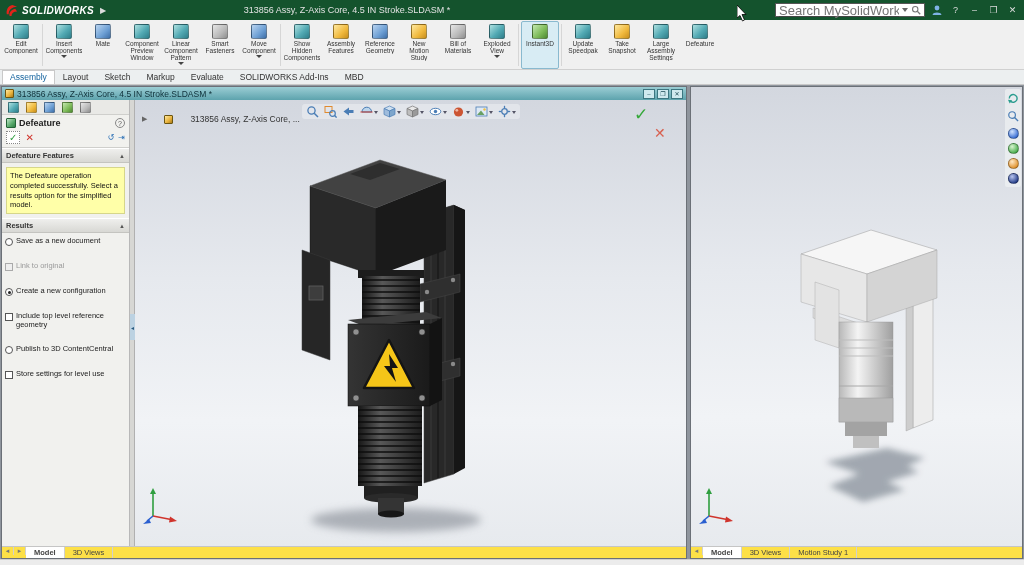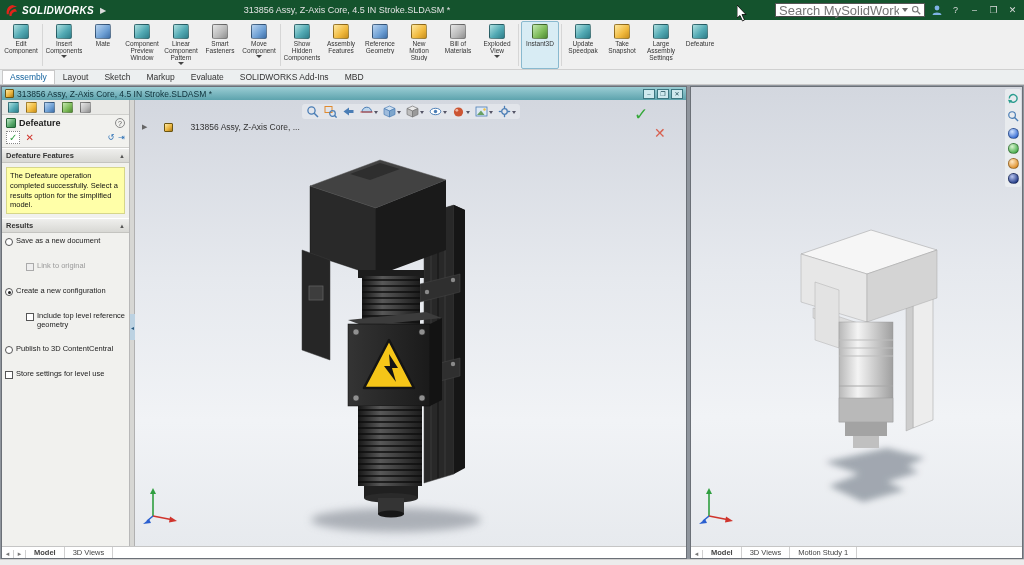--- a/index.html
+++ b/index.html
@@ -43,57 +43,57 @@
   
   .docarea{flex:1;background:#8f959d;display:flex;gap:3px;padding:1px 1px 0;min-height:0;}
   .docwin{display:flex;flex-direction:column;border:1px solid #6b7077;min-width:0;background:#e8e8e8;}
   .docwin.left{flex:0 0 686px;}
   .docwin.right{flex:1;}
   .dwtitle{flex:0 0 13px;background:linear-gradient(180deg,#9bcdd4,#5da3ad);display:flex;align-items:center;font-size:8.5px;color:#10313a;padding:0 3px;gap:3px;}
   .dwico{width:9px;height:9px;border-radius:1px;background:linear-gradient(135deg,#ffe9a0,#e8b13a 60%,#a87a1a);border:1px solid #6b5510;}
   .dwbtns{margin-left:auto;display:flex;gap:2px;}
   .dwbtn{width:12px;height:10px;background:#cfe9ee;border:1px solid #3c7680;font-size:6px;line-height:8px;text-align:center;color:#1c4a55;}
   .dwbody{flex:1;display:flex;min-height:0;position:relative;}
-  .doctabs{flex:0 0 12px;background:#ffffff;border-top:1px solid #c5c5c5;display:flex;align-items:flex-end;font-size:7.5px;color:#444;}
+  .doctabs{flex:0 0 12px;background:#fde047;border-top:1px solid #c5c5c5;display:flex;align-items:flex-start;font-size:7.5px;color:#444;}
   .dtab{padding:1px 8px;border-right:1px solid #d0d0d0;display:flex;align-items:center;}
   .dtab.active{background:#fff;font-weight:bold;}
   .dtab-nav{width:12px;display:flex;align-items:center;justify-content:center;color:#777;border-right:1px solid #d0d0d0;font-size:7px;}
 
   
   .pm{flex:0 0 128px;background:#f1f1ee;border-right:1px solid #b8b8b8;display:flex;flex-direction:column;font-size:7.5px;overflow:hidden;}
   .pm-tabs{flex:0 0 15px;display:flex;align-items:center;gap:7px;padding:0 6px;background:#e9e9e6;border-bottom:1px solid #cfcfcc;}
   .pm-tabicon{width:11px;height:11px;border-radius:1px;border:1px solid rgba(0,0,0,.3);}
   .pm-title{display:flex;align-items:center;gap:3px;padding:3px 4px 2px;font-size:9px;font-weight:bold;color:#222;}
   .pm-feat-ico{width:10px;height:10px;border-radius:1px;background:linear-gradient(135deg,#bfe6c8,#57a86a 60%,#2f7e45);border:1px solid #246437;}
   .pm-help{margin-left:auto;width:10px;height:10px;border:1px solid #888;border-radius:50%;font-size:7px;font-weight:normal;display:flex;align-items:center;justify-content:center;color:#555;}
   .pm-okrow{display:flex;align-items:center;gap:5px;padding:1px 4px 3px;border-bottom:1px solid #cfcfcc;}
   .pm-ok{color:#2f9e3f;font-weight:bold;font-size:10px;border:1px dotted #888;padding:0 2px;background:#fff;line-height:11px;}
   .pm-cancel{color:#d0342c;font-weight:bold;font-size:10px;line-height:11px;}
   .pm-right-icons{margin-left:auto;color:#2a6fb5;font-size:8px;display:flex;gap:4px;align-items:center;}
   .pm-ghdr{background:linear-gradient(180deg,#efefed,#d8d8d4);border-top:1px solid #fff;border-bottom:1px solid #c4c4c0;padding:2px 4px;font-weight:bold;color:#333;display:flex;align-items:center;}
   .pm-ghdr .chev{margin-left:auto;color:#555;font-size:6px;}
   .pm-msg{margin:4px;background:#ffffa8;border:1px solid #d6d68a;padding:3px;color:#111;line-height:1.3;}
   .pm-opts{padding:4px 3px;display:flex;flex-direction:column;gap:16px;}
   .opt{display:flex;align-items:flex-start;gap:3px;line-height:1.15;color:#222;}
-  .opt.indent{margin-left:21px;}
+  .opt.indent{margin-left:0;}
   .opt.disabled{color:#9a9a9a;}
   .radio{width:8px;height:8px;border:1px solid #555;border-radius:50%;background:#fff;flex:0 0 8px;position:relative;margin-top:1px;}
   .radio.checked::after{content:"";position:absolute;inset:1.5px;background:#222;border-radius:50%;}
   .checkbox{width:8px;height:8px;border:1px solid #555;background:#fff;flex:0 0 8px;margin-top:1px;}
   .checkbox.dis{border-color:#aaa;background:#eee;}
 
   .vsplit{flex:0 0 5px;background:#d7d7d4;border-right:1px solid #b0b0b0;position:relative;}
   .vsplit .grab{position:absolute;top:48%;left:0;width:5px;height:26px;background:#bcd2e2;color:#2a5a80;font-size:6px;display:flex;align-items:center;justify-content:center;}
 
   
   .viewport{flex:1;position:relative;background:linear-gradient(180deg,#d3d7df 0%,#e6e9ee 40%,#f1f3f6 72%,#e7eaee 100%);overflow:hidden;}
   .hud{position:absolute;top:4px;left:50%;transform:translateX(-50%);display:flex;align-items:center;gap:5px;background:rgba(245,247,249,.45);padding:1px 4px;border-radius:3px;}
   .hudi{display:flex;align-items:center;gap:1px;}
   .caret{width:0;height:0;border:2.5px solid transparent;border-top:3px solid #556;margin-top:3px;}
-  .bcrumb{position:absolute;top:14px;left:7px;display:flex;align-items:center;gap:17px;font-size:8.5px;color:#333;margin-top:8px;}
+  .bcrumb{position:absolute;top:14px;left:7px;display:flex;align-items:center;gap:17px;font-size:8.5px;color:#333;}
   .bc-arrow{font-size:7px;color:#666;}
   .bc-ico{width:9px;height:9px;border-radius:1px;background:linear-gradient(135deg,#ffe9a0,#e8b13a 60%,#a87a1a);border:1px solid #6b5510;}
   .confirm{position:absolute;top:4px;right:12px;width:40px;}
   .confirm .ok{color:#35a83a;font-size:17px;font-weight:bold;display:block;text-align:left;}
   .confirm .cancel{color:#d8604f;font-size:14px;font-weight:bold;display:block;margin-left:20px;margin-top:0;}
   .triad{position:absolute;left:8px;bottom:22px;}
   .modelwrap{position:absolute;}
   .rtools{position:absolute;top:2px;right:1px;display:flex;flex-direction:column;gap:4px;align-items:center;background:rgba(240,242,244,.7);padding:3px 2px;border-radius:2px;}
   .sphere{border-radius:50%;width:11px;height:11px;border:1px solid rgba(0,0,0,.3);}
   .sph-blue{background:radial-gradient(circle at 35% 30%,#cfe2ff,#3b6fd4 75%);}

